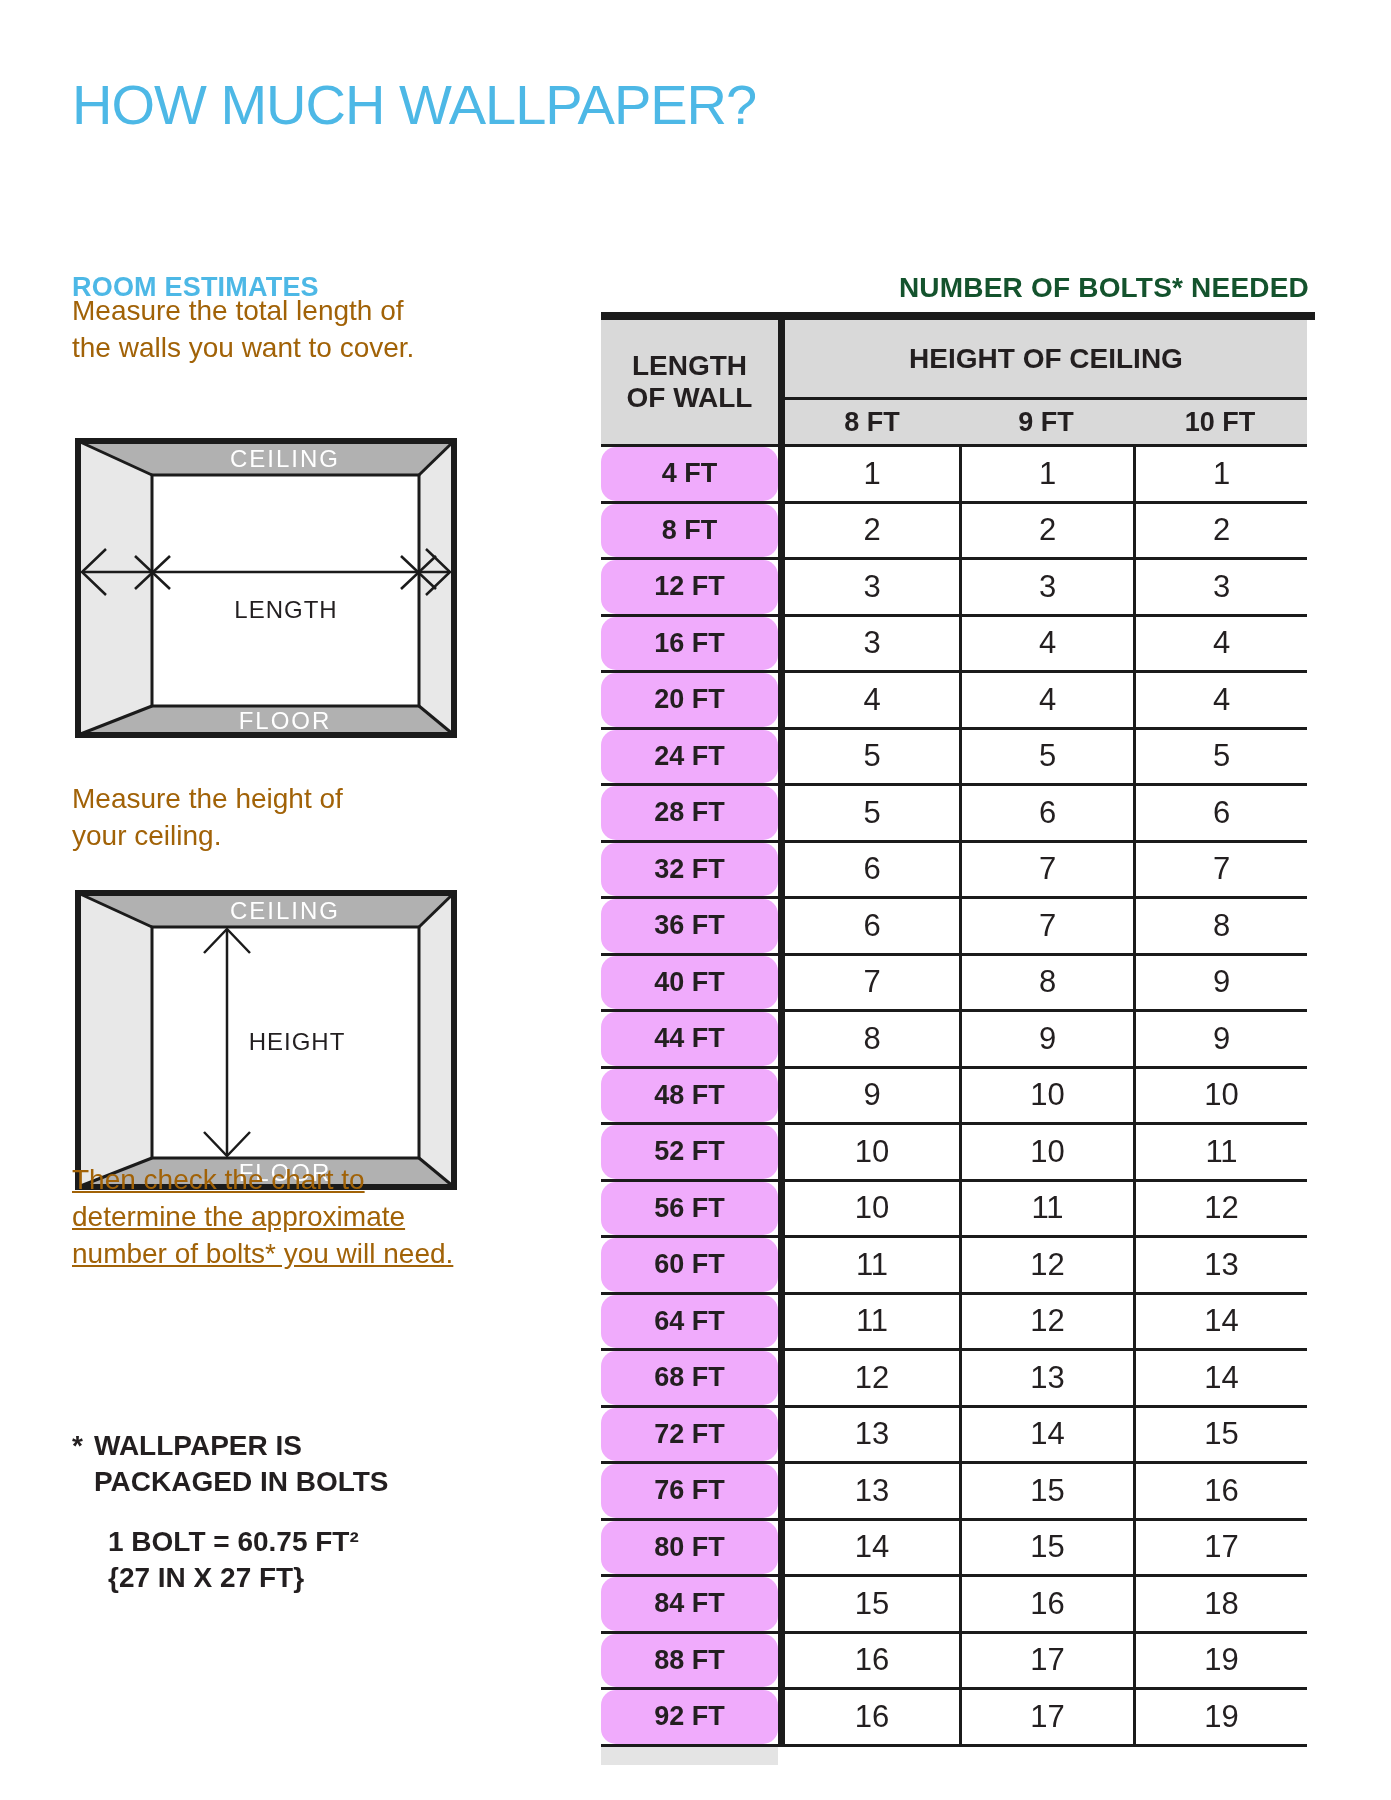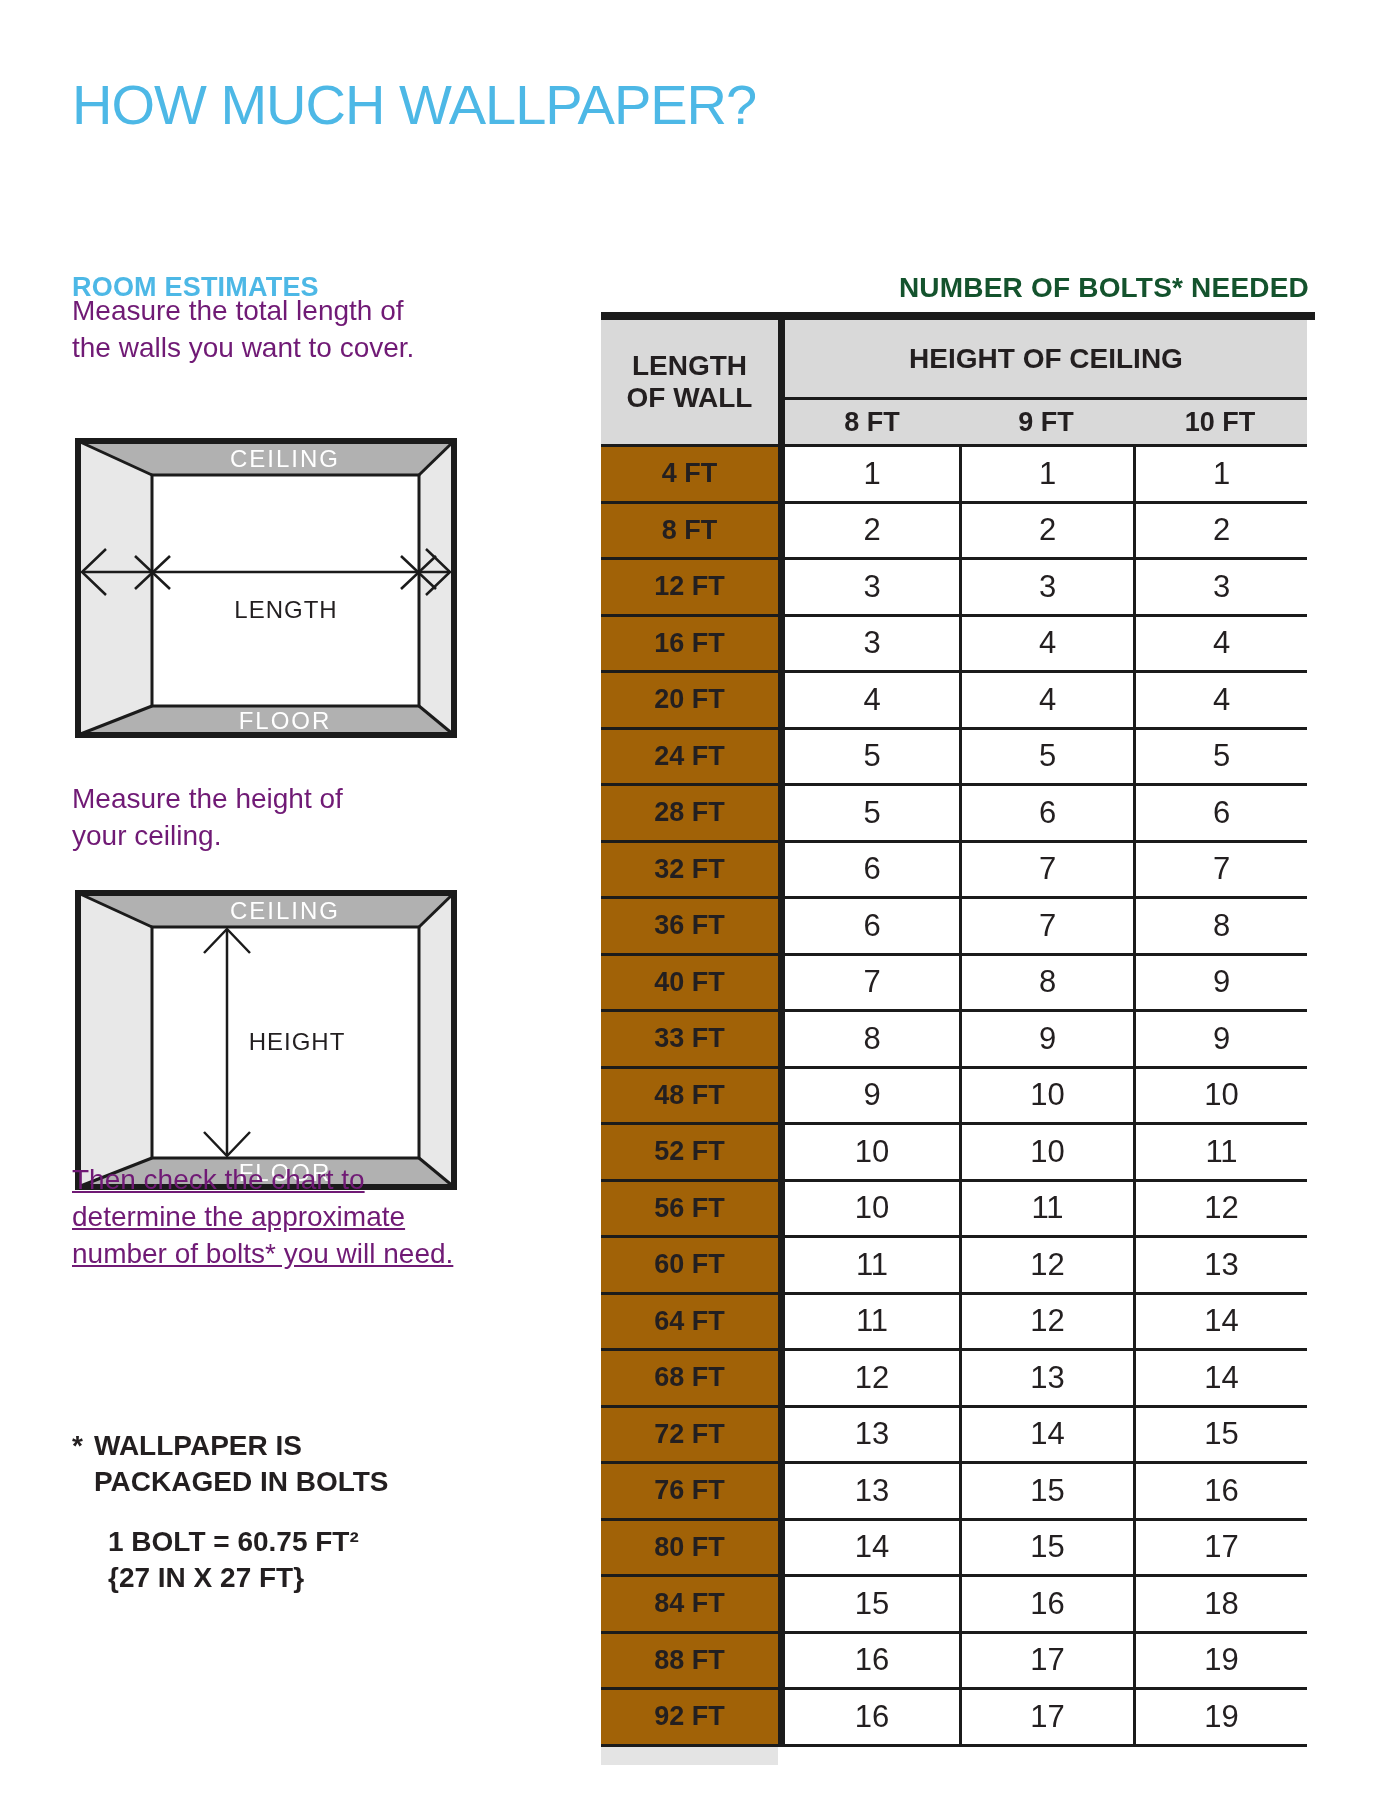--- a/index.html
+++ b/index.html
@@ -8,21 +8,21 @@
     font-family:"Liberation Sans","DejaVu Sans",sans-serif;color:#231f20;overflow:hidden;
   }
   .abs{position:absolute;}
   .page-title{
     left:72px;top:72px;font-size:56px;font-weight:400;letter-spacing:-1px;color:#4db8e6;
   }
   .section-heading{
     left:72px;top:260px;font-size:27px;font-weight:700;color:#4db8e6;letter-spacing:.2px;margin-top:12px;
   }
   .body-text{
-    font-size:28px;line-height:37px;color:#701a75;white-space:pre-line;
+    font-size:28px;line-height:37px;color:#a16207;white-space:pre-line;
   }
   .p1{left:72px;top:292px;}
   .p2{left:72px;top:780px;}
   .p3{left:72px;top:1161px;text-decoration:underline;}
   .footnote{left:72px;top:1428px;display:flex;font-weight:700;font-size:28px;line-height:36px;}
   .footnote .marker{width:22px;}
   .footnote .fn-lines{white-space:pre-line;}
   .bolt-info{left:72px;top:1524px;font-weight:700;font-size:28px;line-height:36px;white-space:pre-line;margin-left:36px;}
   .diagram{left:75px;width:382px;height:300px;}
   .d1{top:438px;}
@@ -39,21 +39,21 @@
   .t-col1{width:177px;display:flex;align-items:center;justify-content:center;
     font-weight:700;font-size:28px;line-height:32px;text-align:center;white-space:pre-line;}
   .vdiv{width:7px;background:#1b1b1b;flex:0 0 7px;}
   .t-right{width:522px;}
   .t-group{height:77px;border-bottom:3px solid #1b1b1b;display:flex;align-items:center;justify-content:center;
     font-weight:700;font-size:28px;text-align:right;}
   .t-sub{height:44px;display:flex;}
   .t-sub div{width:174px;display:flex;align-items:center;justify-content:center;font-weight:700;font-size:27px;}
   .t-row{display:flex;width:706px;height:56.5px;border-bottom:3px solid #1b1b1b;box-sizing:border-box;}
   .t-row .cell{display:flex;align-items:center;justify-content:center;box-sizing:border-box;}
-  .t-row .label{width:177px;background:#a16207;font-weight:700;font-size:27px;}
+  .t-row .label{width:177px;background:#f0abfc;font-weight:700;font-size:27px;border-radius:15px;}
   .t-row .num{width:174px;background:#ffffff;font-size:31px;}
   .t-row .mid{border-left:3px solid #1b1b1b;}
   .t-strip{width:177px;height:18px;background:#e4e4e4;}
   svg text{font-family:"Liberation Sans","DejaVu Sans",sans-serif;}
 </style>
 </head>
 <body>
 
 <div class="abs page-title">HOW MUCH WALLPAPER?</div>
 
@@ -213,21 +213,21 @@
       <div class="cell num mid">8</div>
     </div>
       <div class="t-row">
       <div class="cell label">40 FT</div>
       <div class="vdiv"></div>
       <div class="cell num">7</div>
       <div class="cell num mid">8</div>
       <div class="cell num mid">9</div>
     </div>
       <div class="t-row">
-      <div class="cell label">33 FT</div>
+      <div class="cell label">44 FT</div>
       <div class="vdiv"></div>
       <div class="cell num">8</div>
       <div class="cell num mid">9</div>
       <div class="cell num mid">9</div>
     </div>
       <div class="t-row">
       <div class="cell label">48 FT</div>
       <div class="vdiv"></div>
       <div class="cell num">9</div>
       <div class="cell num mid">10</div>

